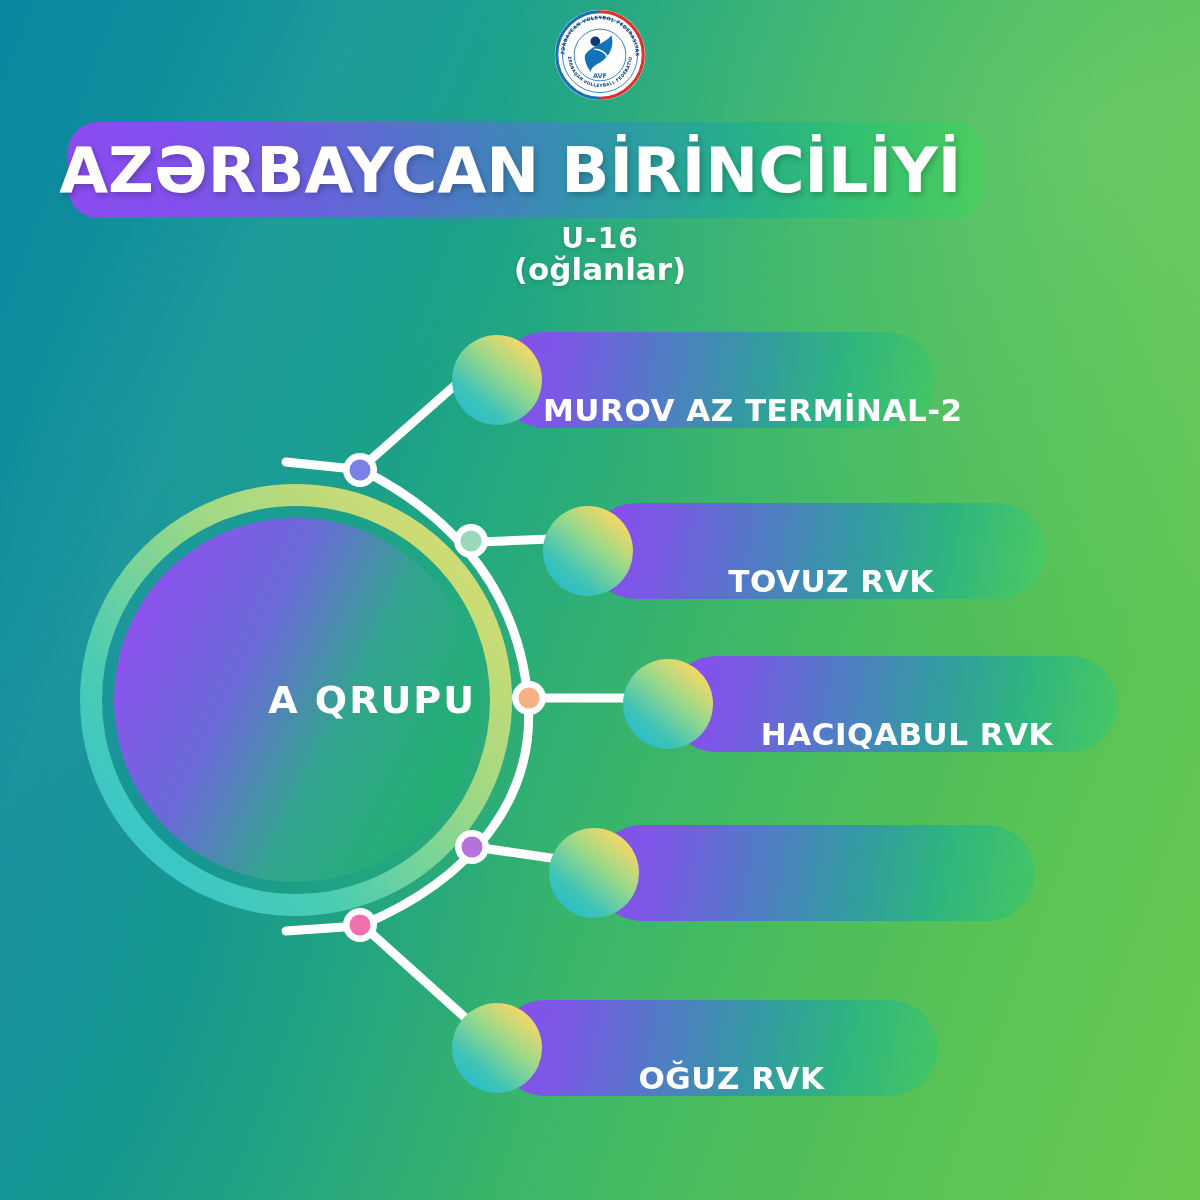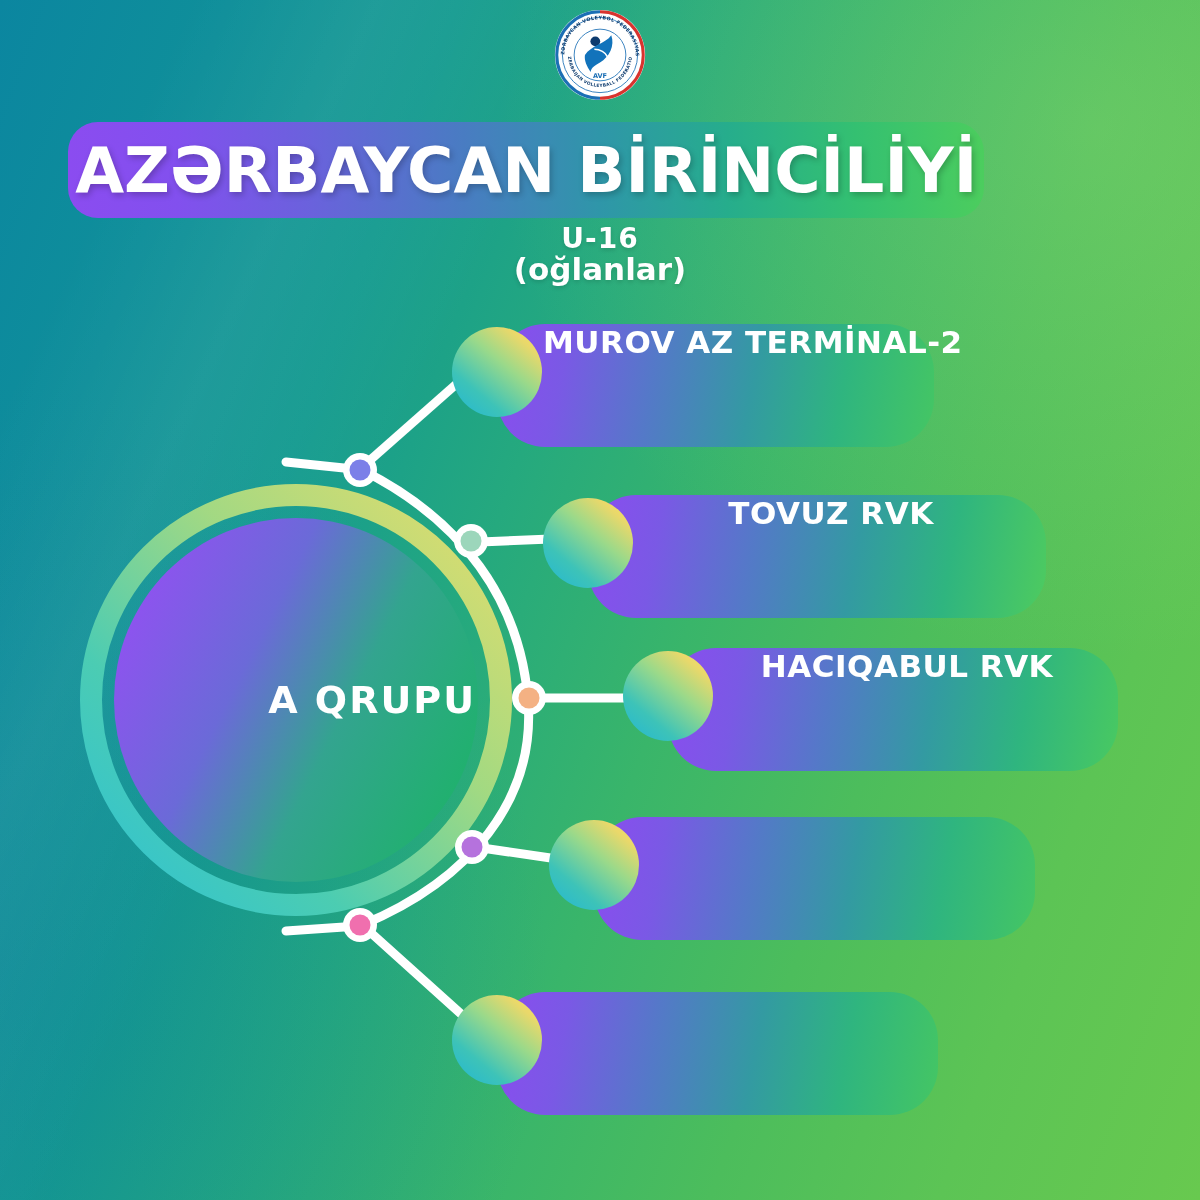--- a/index.html
+++ b/index.html
@@ -65,21 +65,21 @@
         #8b4cf0 0%,
         #8250ee 12%,
         #6b61dd 26%,
         #4b7ac4 42%,
         #2f96a9 58%,
         #26ad8c 72%,
         #34c071 86%,
         #4ccd5e 100%);
     display: flex;
     align-items: center;
-    justify-content: center;
+    justify-content: flex-start;
   }
   .title-text {
     font-family: "DejaVu Sans", sans-serif;
     font-weight: bold;
     font-size: 62px;
     letter-spacing: 0px;
     color: #ffffff;
     transform: scaleX(1.02);
     text-shadow: 2px 3px 6px rgba(0,0,0,0.22);
     white-space: nowrap;
@@ -106,25 +106,26 @@
     position: absolute;
     left: 0;
     top: 0;
     width: 1200px;
     height: 1200px;
   }
 
   
   .pill {
     position: absolute;
-    height: 123px;
+    height: 96px;
     border-radius: 48px;
     display: flex;
-    align-items: flex-start;
+    align-items: flex-end;
     box-sizing: border-box;
+    margin-top: 8px;
   }
   .pill-label {
     width: 100%;
     text-align: center;
     color: #ffffff;
     font-family: "DejaVu Sans", sans-serif;
     font-weight: bold;
     font-size: 31px;
     letter-spacing: 0.5px;
     padding-left: 46px;
@@ -270,15 +271,16 @@
   </div>
 
   <div class="pill" style="left:594px; top:817px; width:441px;
        background: linear-gradient(100deg,#8b4cf0 0%,#7a59e5 16%,#5479c8 36%,#339aa2 58%,#2fb57f 78%,#45c663 100%);">
     <div class="pill-dot"></div>
   </div>
 
   <div class="pill" style="left:497px; top:992px; width:441px;
        background: linear-gradient(100deg,#8b4cf0 0%,#7a59e5 16%,#5479c8 36%,#339aa2 58%,#2fb57f 78%,#45c663 100%);">
     <div class="pill-dot"></div>
+    <div class="pill-label">OĞUZ RVK</div>
   </div>
 
 </div>
 
 </body></html>

